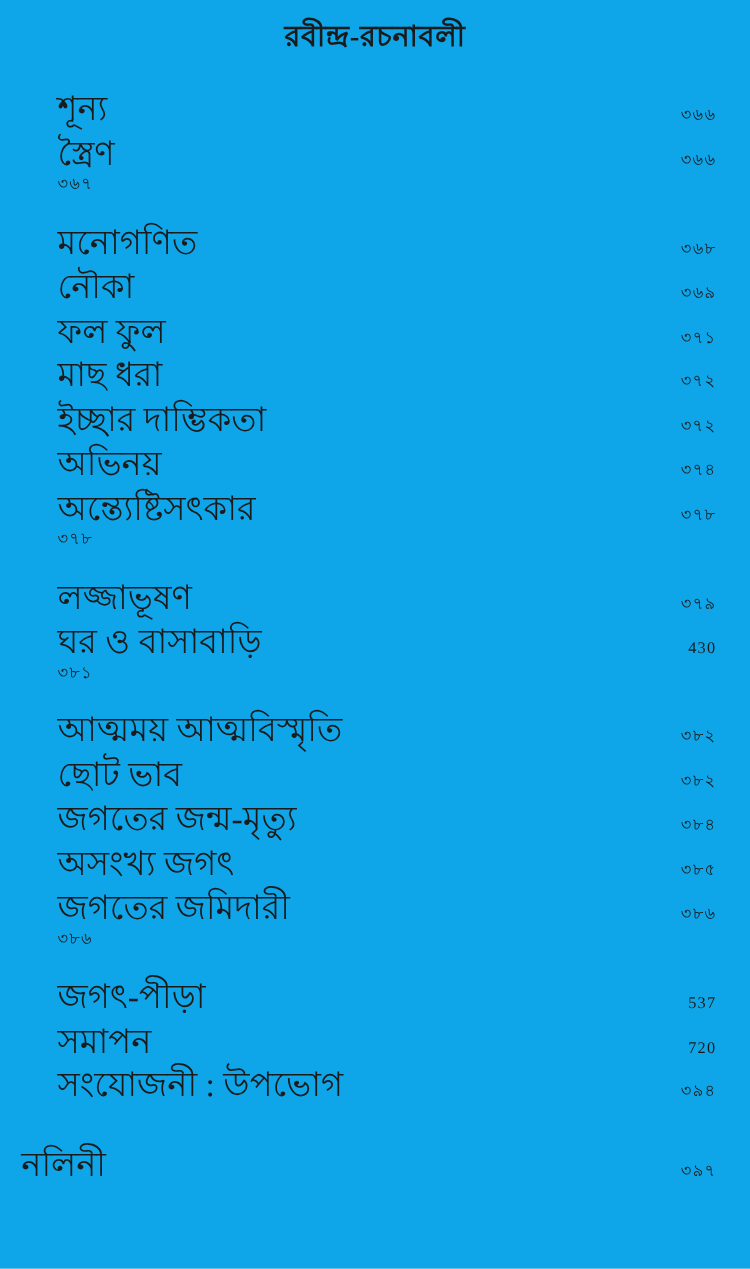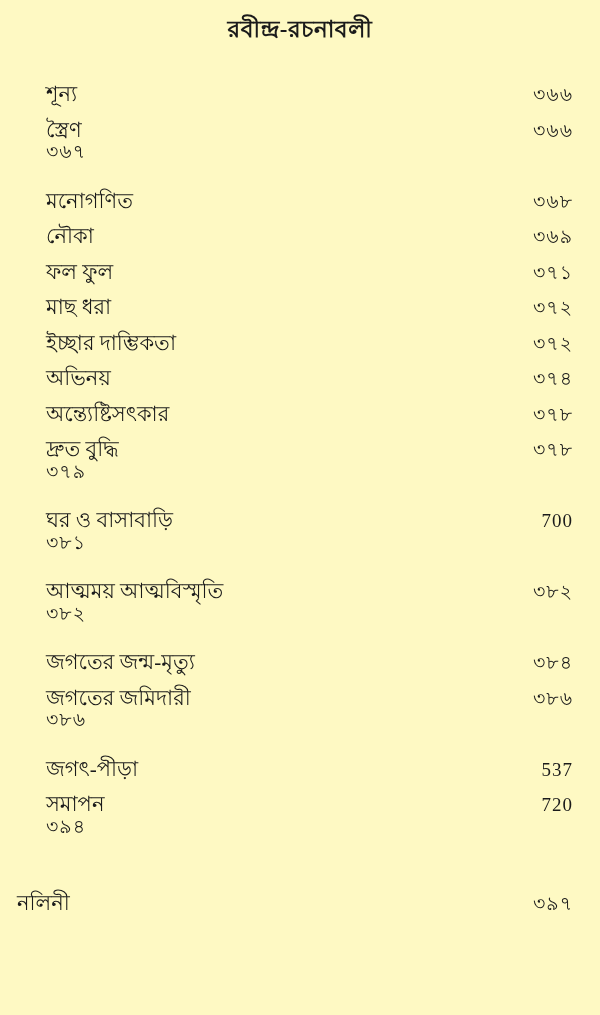--- a/index.html
+++ b/index.html
@@ -1,19 +1,19 @@
 <!DOCTYPE html>
 <html><head>
 <meta charset="utf-8">
 <style>
   html, body { margin: 0; padding: 0; }
   .page {
     width: 600px;
     height: 1015px;
-    background: #fef9c3;
+    background: #0ea5e9;
     color: #1b1b1b;
     font-family: "Liberation Serif", "DejaVu Serif", serif;
     overflow: hidden;
     position: relative;
     box-sizing: border-box;
   }
   .header {
     text-align: center;
     padding-top: 11px;
     font-size: 23px;
@@ -26,26 +26,25 @@
   .toc-row {
     display: flex;
     justify-content: space-between;
     align-items: baseline;
     height: 35.5px;
     box-sizing: border-box;
     padding-left: 46px;
     padding-right: 27px;
   }
   .toc-title {
-    font-size: 21px;
+    font-size: 27px;
     white-space: nowrap;
-    margin-top: 12px;
   }
   .toc-page {
-    font-size: 19px;
+    font-size: 13px;
     letter-spacing: 1px;
   }
   .footer-row {
     margin-top: 28px;
     padding-left: 17px;
   }
 </style>
 </head>
 <body>
 
@@ -99,51 +98,56 @@
   </div>
 
 
 
   <div class="toc-row">
     <span class="toc-title">অন্ত্যেষ্টিসৎকার</span>
     <span class="toc-page">৩৭৮</span>
   </div>
 
   <div class="toc-row">
-    <span class="toc-title">দ্রুত বুদ্ধি</span>
     <span class="toc-page">৩৭৮</span>
   </div>
 
   <div class="toc-row">
+    <span class="toc-title">লজ্জাভূষণ</span>
     <span class="toc-page">৩৭৯</span>
   </div>
 
   <div class="toc-row">
     <span class="toc-title">ঘর ও বাসাবাড়ি</span>
-    <span class="toc-page">700</span>
+    <span class="toc-page">430</span>
   </div>
 
   <div class="toc-row">
     <span class="toc-page">৩৮১</span>
   </div>
 
   <div class="toc-row">
     <span class="toc-title">আত্মময় আত্মবিস্মৃতি</span>
     <span class="toc-page">৩৮২</span>
   </div>
 
   <div class="toc-row">
+    <span class="toc-title">ছোট ভাব</span>
     <span class="toc-page">৩৮২</span>
   </div>
 
   <div class="toc-row">
     <span class="toc-title">জগতের জন্ম-মৃত্যু</span>
     <span class="toc-page">৩৮৪</span>
   </div>
 
+  <div class="toc-row">
+    <span class="toc-title">অসংখ্য জগৎ</span>
+    <span class="toc-page">৩৮৫</span>
+  </div>
 
   <div class="toc-row">
     <span class="toc-title">জগতের জমিদারী</span>
     <span class="toc-page">৩৮৬</span>
   </div>
 
   <div class="toc-row">
     <span class="toc-page">৩৮৬</span>
   </div>
 
@@ -151,20 +155,21 @@
     <span class="toc-title">জগৎ-পীড়া</span>
     <span class="toc-page">537</span>
   </div>
 
   <div class="toc-row">
     <span class="toc-title">সমাপন</span>
     <span class="toc-page">720</span>
   </div>
 
   <div class="toc-row">
+    <span class="toc-title">সংযোজনী : উপভোগ</span>
     <span class="toc-page">৩৯৪</span>
   </div>
 </div>
 
   <div class="toc-row footer-row">
     <span class="toc-title">নলিনী</span>
     <span class="toc-page">৩৯৭</span>
   </div>
 
 </div>

